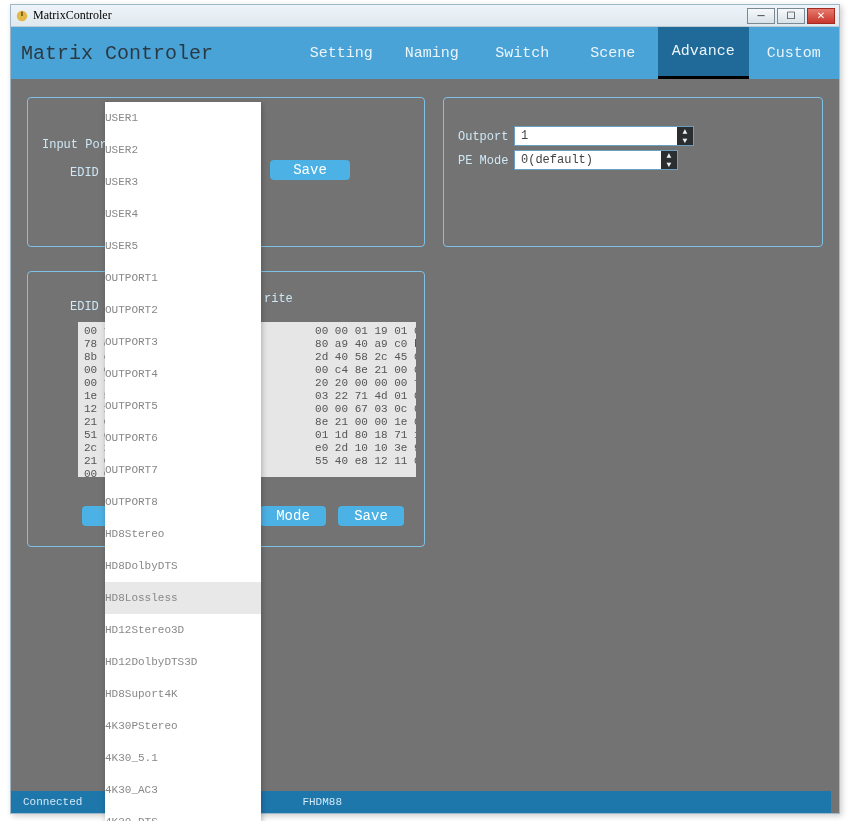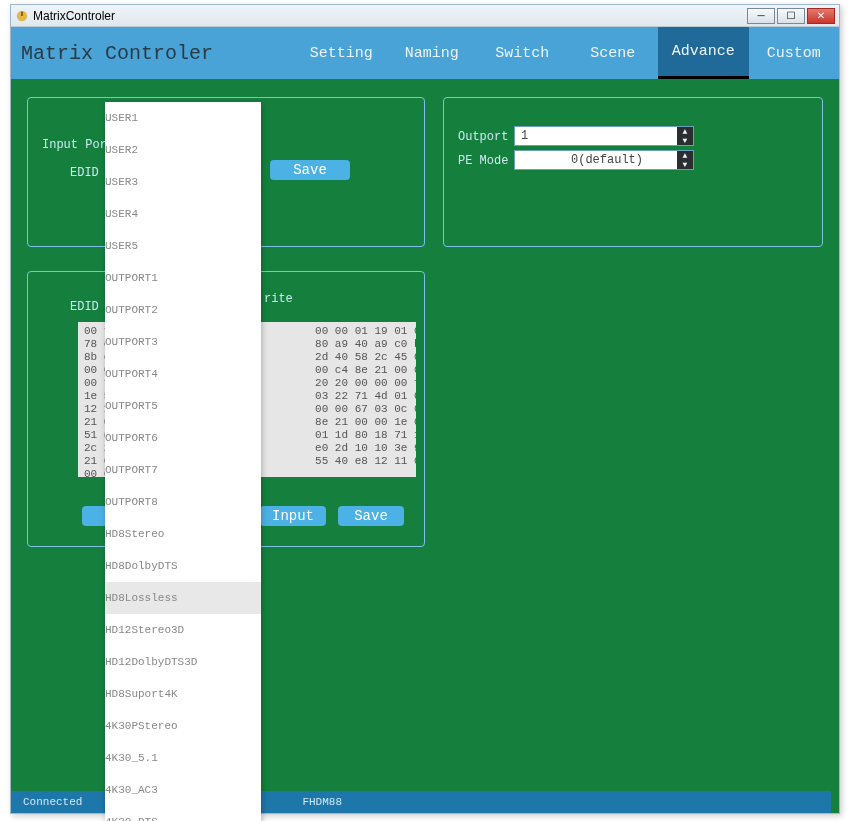--- a/index.html
+++ b/index.html
@@ -20,37 +20,38 @@
   }
   .titlebar {
     height: 22px;
     background: linear-gradient(#eef4f9,#dfe8ef);
     display: flex;
     align-items: center;
     padding: 0 4px;
     font-size: 12px;
     border-bottom: 1px solid #bccad3;
     position: relative;
+    font-family: Liberation Serif, serif;
   }
   .titlebar .icon { width:14px; height:14px; margin-right:4px; }
   .titlebar .spacer { flex: 1; }
   .winbtn {
     width: 28px; height: 16px;
     border: 1px solid #7a8a95;
     background: linear-gradient(#f7f9fb,#d9e2e8);
     margin-left: 2px;
     display: flex; align-items: center; justify-content: center;
     font-size: 10px;
     cursor: pointer;
   }
   .winbtn.close { background: linear-gradient(#e57a6e,#c9362b); color:#fff; border-color:#a12b20;}
   .app {
     position: absolute;
     top: 22px; left: 0; right: 0; bottom: 0;
-    background: #15803d;
+    background: #737373;
     display: flex;
     flex-direction: column;
   }
   .header {
     height: 52px;
     background: #4aa3d6;
     display: flex;
     align-items: stretch;
   }
   .header .brand {
@@ -232,21 +233,21 @@
       <div class="panel panel-qe">
         <span class="lbl" style="left:14px; top:32px;">Outport</span>
         <div class="spin" style="left:70px; top:28px; width:180px;">
           <span>1</span>
           <div class="spinbtns">
             <div class="spinbtn">▲</div>
             <div class="spinbtn">▼</div>
           </div>
         </div>
         <span class="lbl" style="left:14px; top:56px;">PE Mode</span>
-        <div class="spin" style="left:70px; top:52px; width:180px;justify-content:center;">
+        <div class="spin" style="left:70px; top:52px; width:164px;">
           <span>0(default)</span>
           <div class="spinbtns">
             <div class="spinbtn">▲</div>
             <div class="spinbtn">▼</div>
           </div>
         </div>
       </div>
 
       <div class="panel panel-edidwrite">
         <span class="lbl" style="left:236px; top:12px;margin-top:8px;">rite</span>
@@ -257,21 +258,21 @@
 00 00 1e                           00 c4 8e 21 00 00 1a 00 00
 00 fc 00                           20 20 00 00 00 fd 00 38 4c
 1e 53 11                           03 22 71 4d 01 03 04 05 07 90
 12 13 14                           00 00 67 03 0c 00 10 00 00
 21 02 3a                           8e 21 00 00 1e 01 1d 00 72
 51 d0 1e                           01 1d 80 18 71 1c 16 20 58
 2c 25 00                           e0 2d 10 10 3e 96 00 c4 8e
 21 00 00                           55 40 e8 12 11 00 00 1e 00
 00 00 ee</div>
         <div class="btn" style="left:54px; top:234px; width:160px;"></div>
-        <div class="btn" style="left:232px; top:234px; width:66px;">Input</div>
+        <div class="btn" style="left:232px; top:234px; width:66px;">Mode</div>
         <div class="btn" style="left:310px; top:234px; width:66px;">Save</div>
       </div>
 
     </div>
 
     <div class="statusbar">
       <span>Connected</span>
       <span class="stspace"></span>
       <span>FHDM88</span>
     </div>

